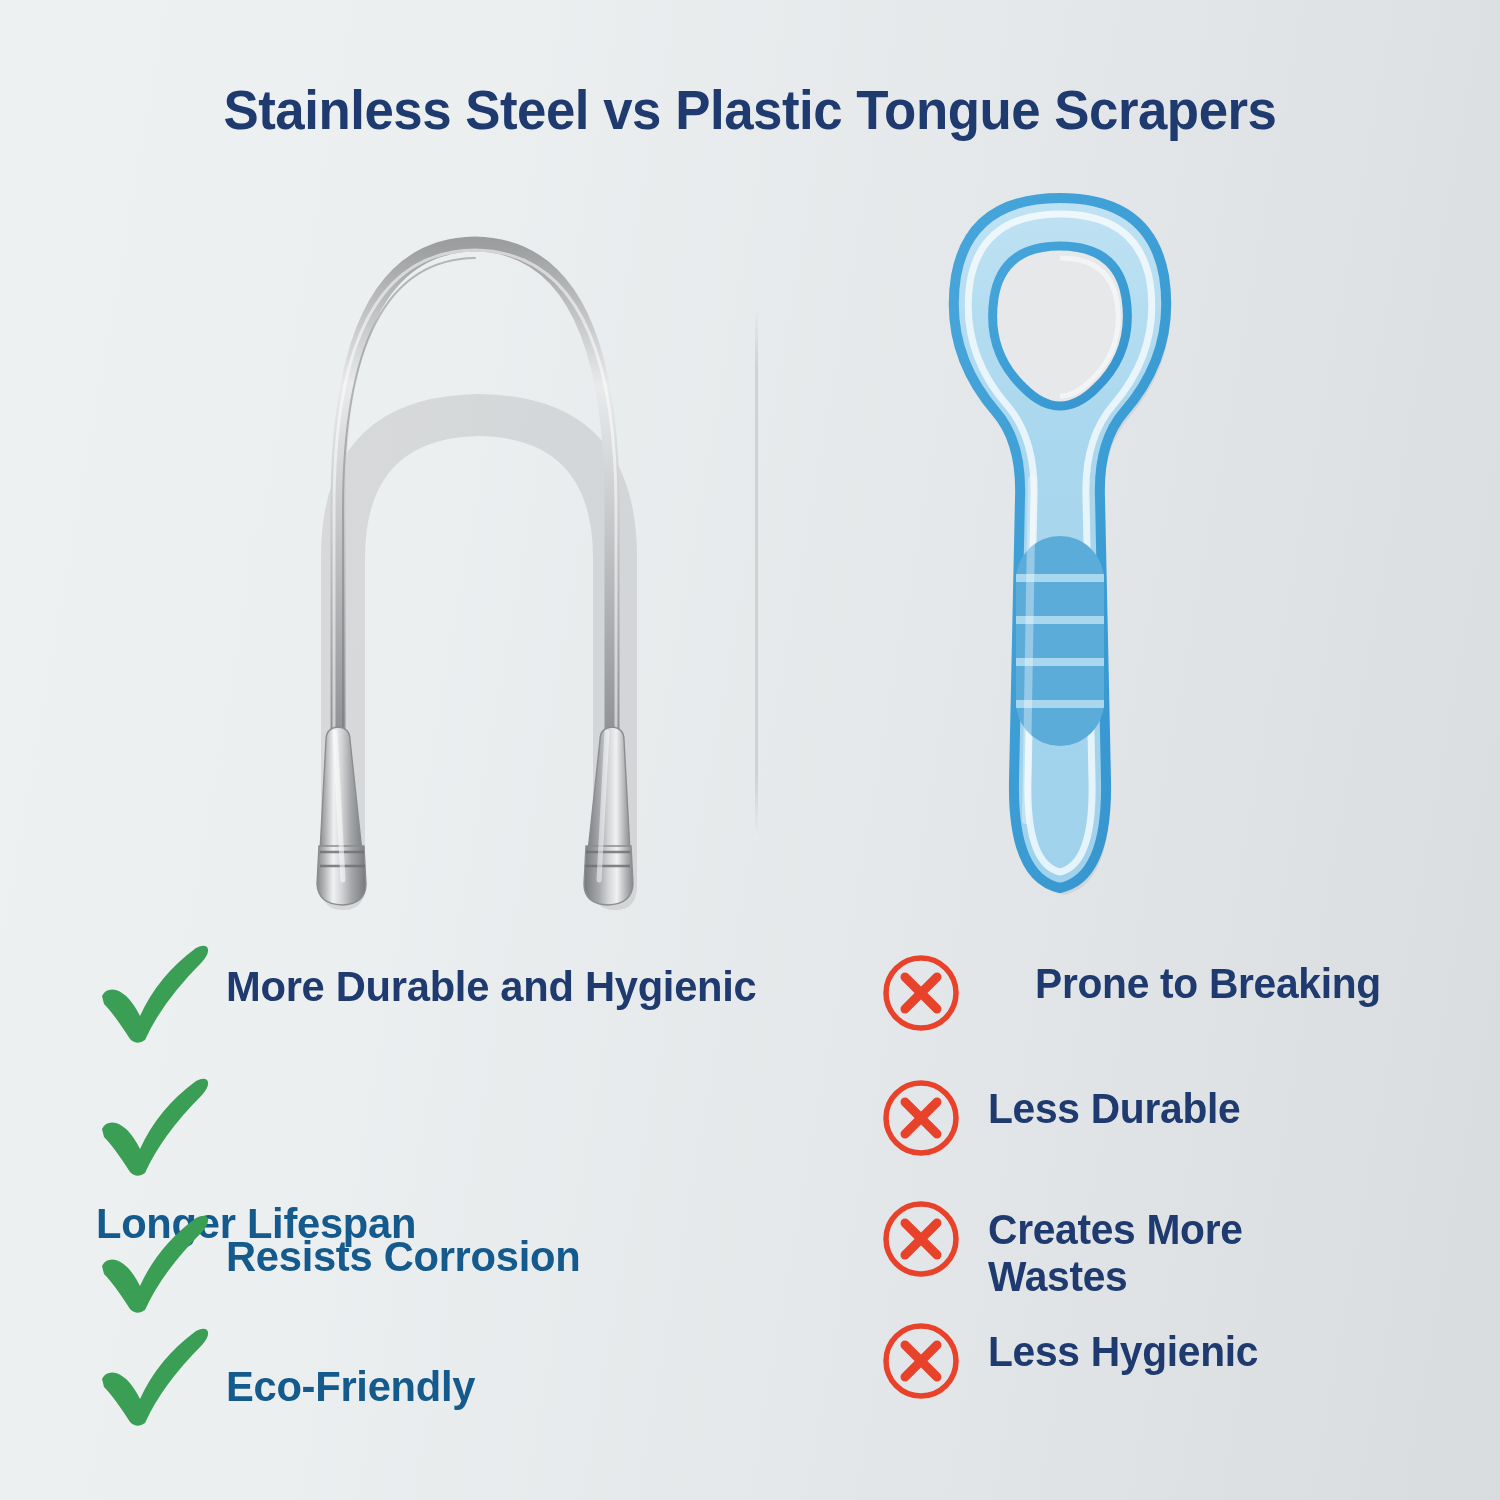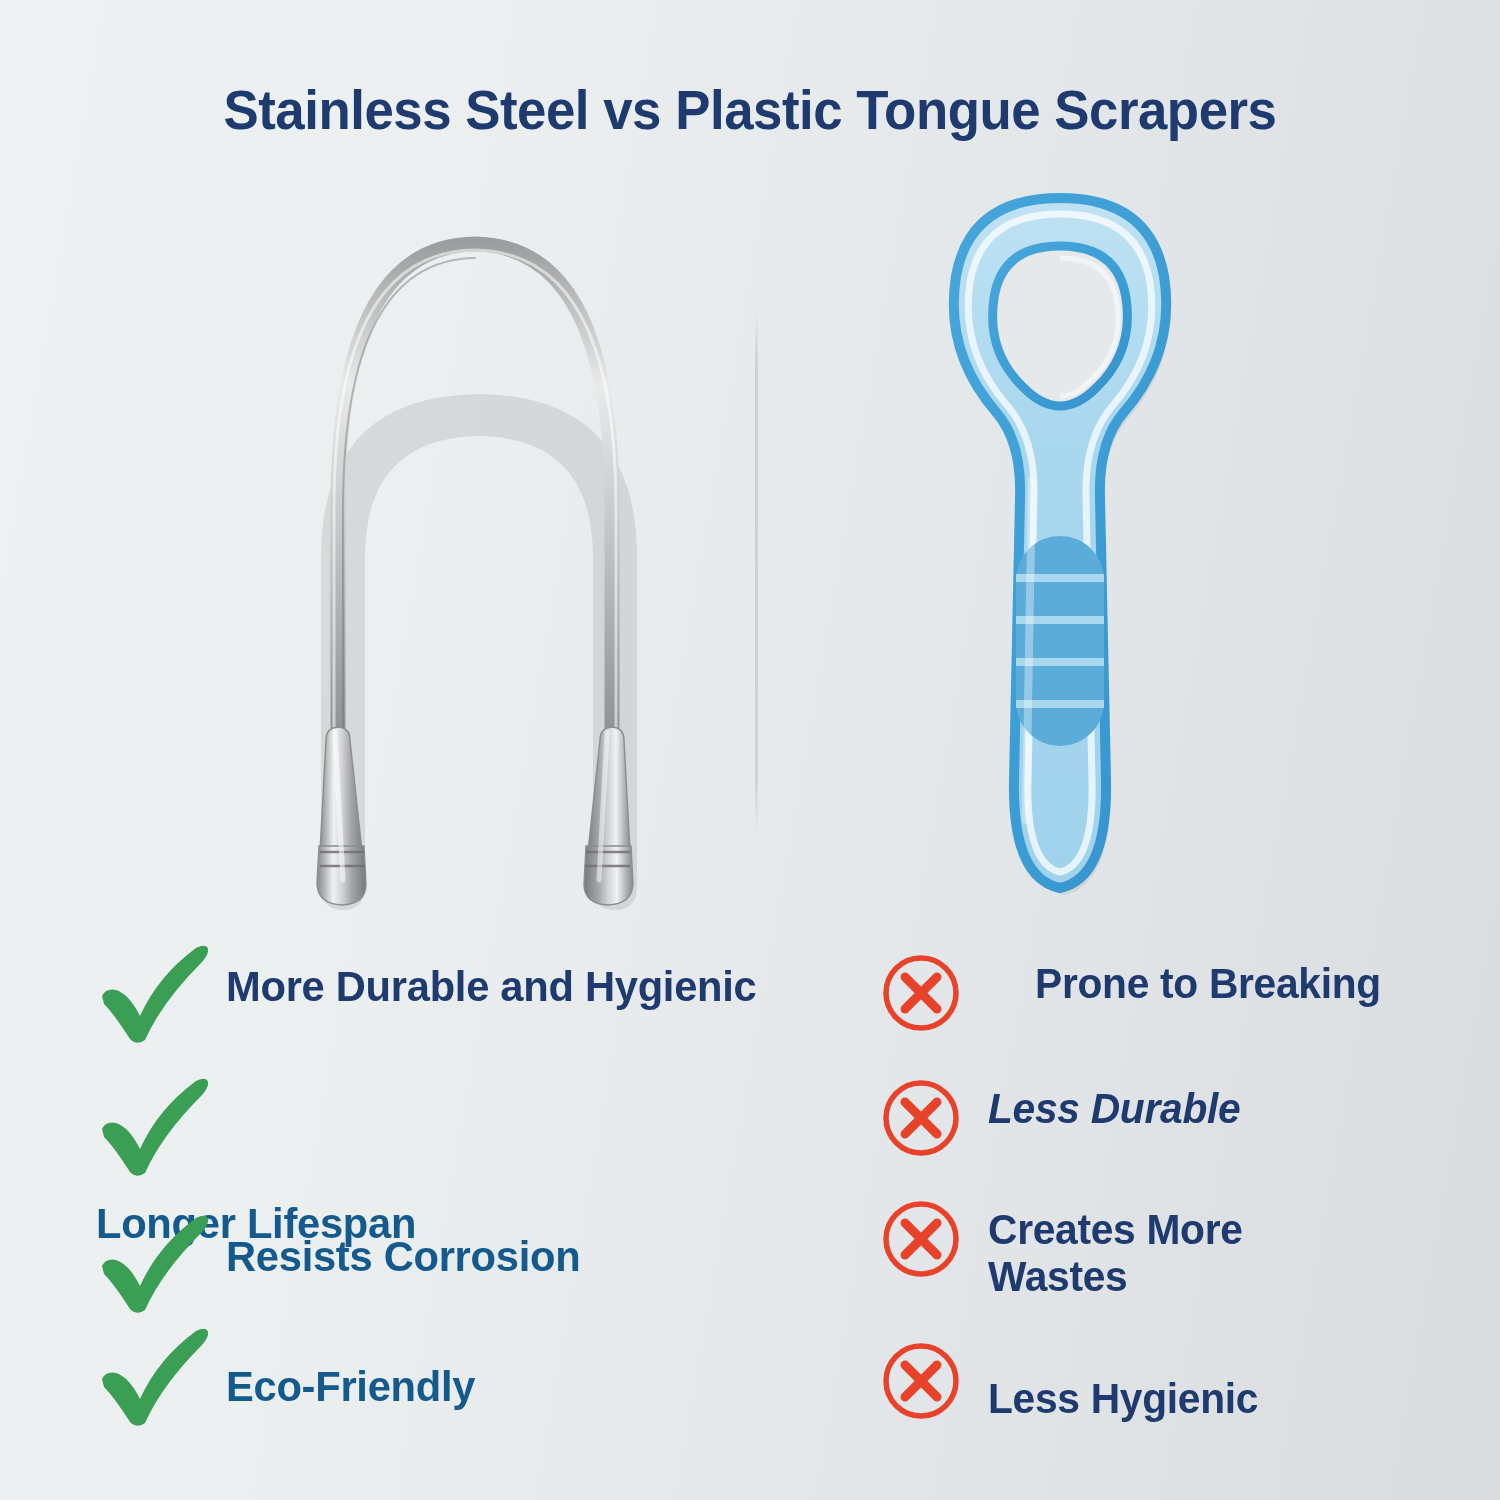--- a/index.html
+++ b/index.html
@@ -76,23 +76,23 @@
   #pro-2 .icon-slot { width:130px; }
   #pro-3 .icon-slot { width:130px; }
 
   #pro-0 .label { font-size:43px; margin-top:22px; }
   #pro-1 .label { font-size:43px; margin-top:22px; }
   #pro-2 .label { font-size:43px; margin-top:22px; }
   #pro-3 .label { font-size:43px; margin-top:22px; }
 
   
   #con-0 { top:12px;gap:47px;  }
-  #con-1 { top:137px;font-style:italic; }
+  #con-1 { top:137px; }
   #con-2 { top:258px;justify-content:flex-end; }
-  #con-3 { top:400px;align-items:flex-end; }
+  #con-3 { top:380px; }
 
   #con-0 .icon-slot, #con-1 .icon-slot,
   #con-2 .icon-slot, #con-3 .icon-slot { width:108px; }
 
   #con-0 .label { font-size:42px; margin-top:8px; }
   #con-1 .label { font-size:42px; margin-top:8px; }
   #con-2 .label { font-size:42px; margin-top:8px; max-width:360px; }
   #con-3 .label { font-size:42px; margin-top:8px; }
 </style>
 </head>

